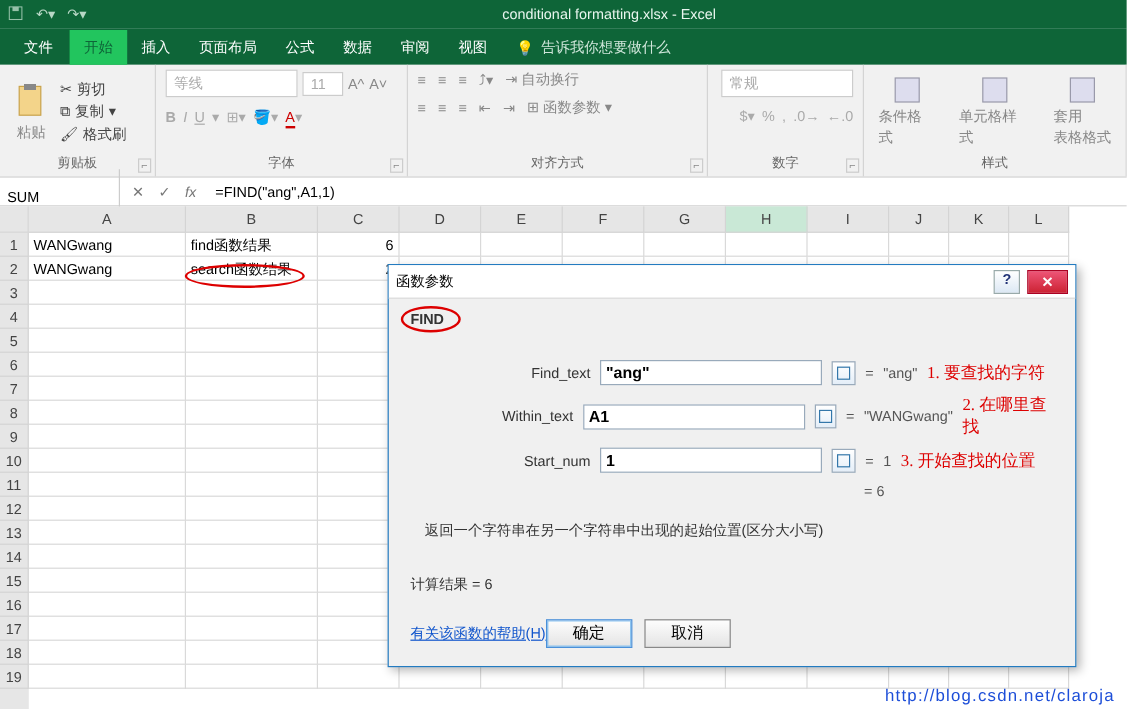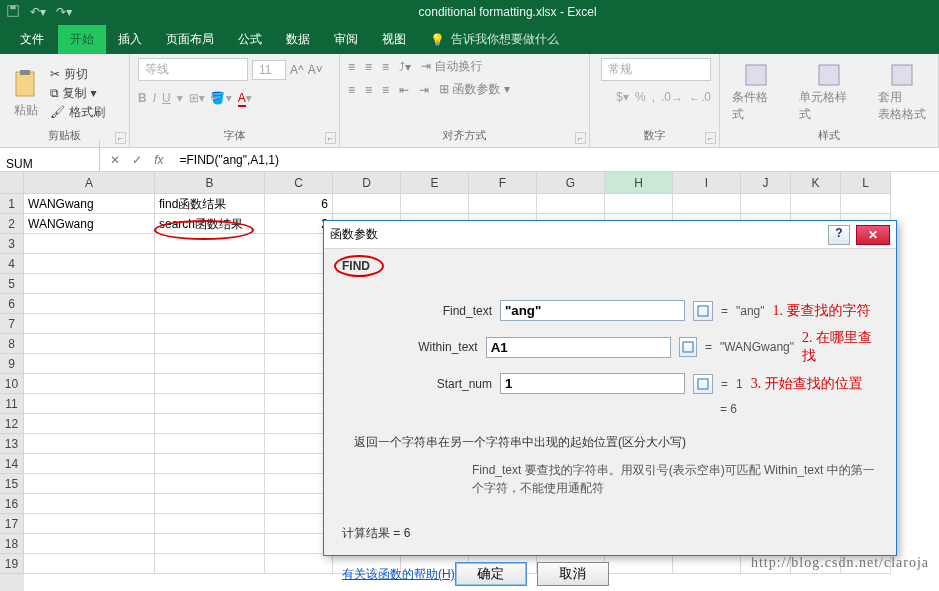--- a/index.html
+++ b/index.html
@@ -54,21 +54,21 @@
 .arg-eq{color:#555}
 .arg-res{color:#555}
 .anno{color:#d00;font-family:"SimSun",serif;font-size:14px}
 .desc{margin:18px 12px 10px}
 .hint{margin-left:130px;color:#555;line-height:1.5}
 .result-row{margin-top:28px;margin-bottom:10px}
 .help-link{color:#15c;text-decoration:underline;cursor:pointer}
 .dlg-footer{display:flex;justify-content:flex-start;align-items:center;padding:0 18px 12px}
 .win-btn{width:72px;height:24px;border:1px solid #888;background:linear-gradient(#fdfdfd,#e4e4e4)}
 .win-btn.primary{border:1px solid #4a90d9;box-shadow:0 0 0 1px #8cc4f0 inset}
-.watermark{position:absolute;right:10px;bottom:20px;color:#737373;font-family:Liberation Serif, serif;font-size:14px;letter-spacing:1px}
+.watermark{position:absolute;right:10px;bottom:4px;color:#1d4ed8;font-family:Liberation Sans, sans-serif;font-size:14px;letter-spacing:1px}
 .col-A{width:131px}.col-B{width:110px}.col-C{width:68px}.col-D{width:68px}.col-E{width:68px}.col-F{width:68px}.col-G{width:68px}.col-H{width:68px}.col-I{width:68px}.col-J{width:50px}.col-K{width:50px}.col-L{width:50px}
 </style>
 </head>
 <body>
 
 <div class="titlebar">
   <div class="qat">
     <span><svg viewBox="0 0 16 16">
           <rect x="2" y="2" width="12" height="12" fill="none" stroke="#b8d8c6"></rect>
           <rect x="5" y="2" width="6" height="4" fill="#b8d8c6"></rect>
@@ -568,21 +568,20 @@
             <rect x="1" y="1" width="10" height="10" fill="none" stroke="#37a"></rect>
           </svg>
         </div>
       <span class="arg-eq">=</span>
       <span class="arg-res">1</span>
       <span class="anno">3. 开始查找的位置</span>
     </div>
     <div style="margin-left:378px;color:#555">=   6</div>
 
     <div class="desc">返回一个字符串在另一个字符串中出现的起始位置(区分大小写)</div>
-    <div class="hint">Find_text  要查找的字符串。用双引号(表示空串)可匹配 Within_text 中的第一个字符，不能使用通配符</div>
     <div class="result-row">计算结果 =   6</div>
   </div>
   <div class="dlg-footer">
     <span class="help-link">有关该函数的帮助(H)</span>
     <div style="display:flex;gap:10px">
       <button class="win-btn primary">确定</button>
       <button class="win-btn">取消</button>
     </div>
   </div>
 </div>

